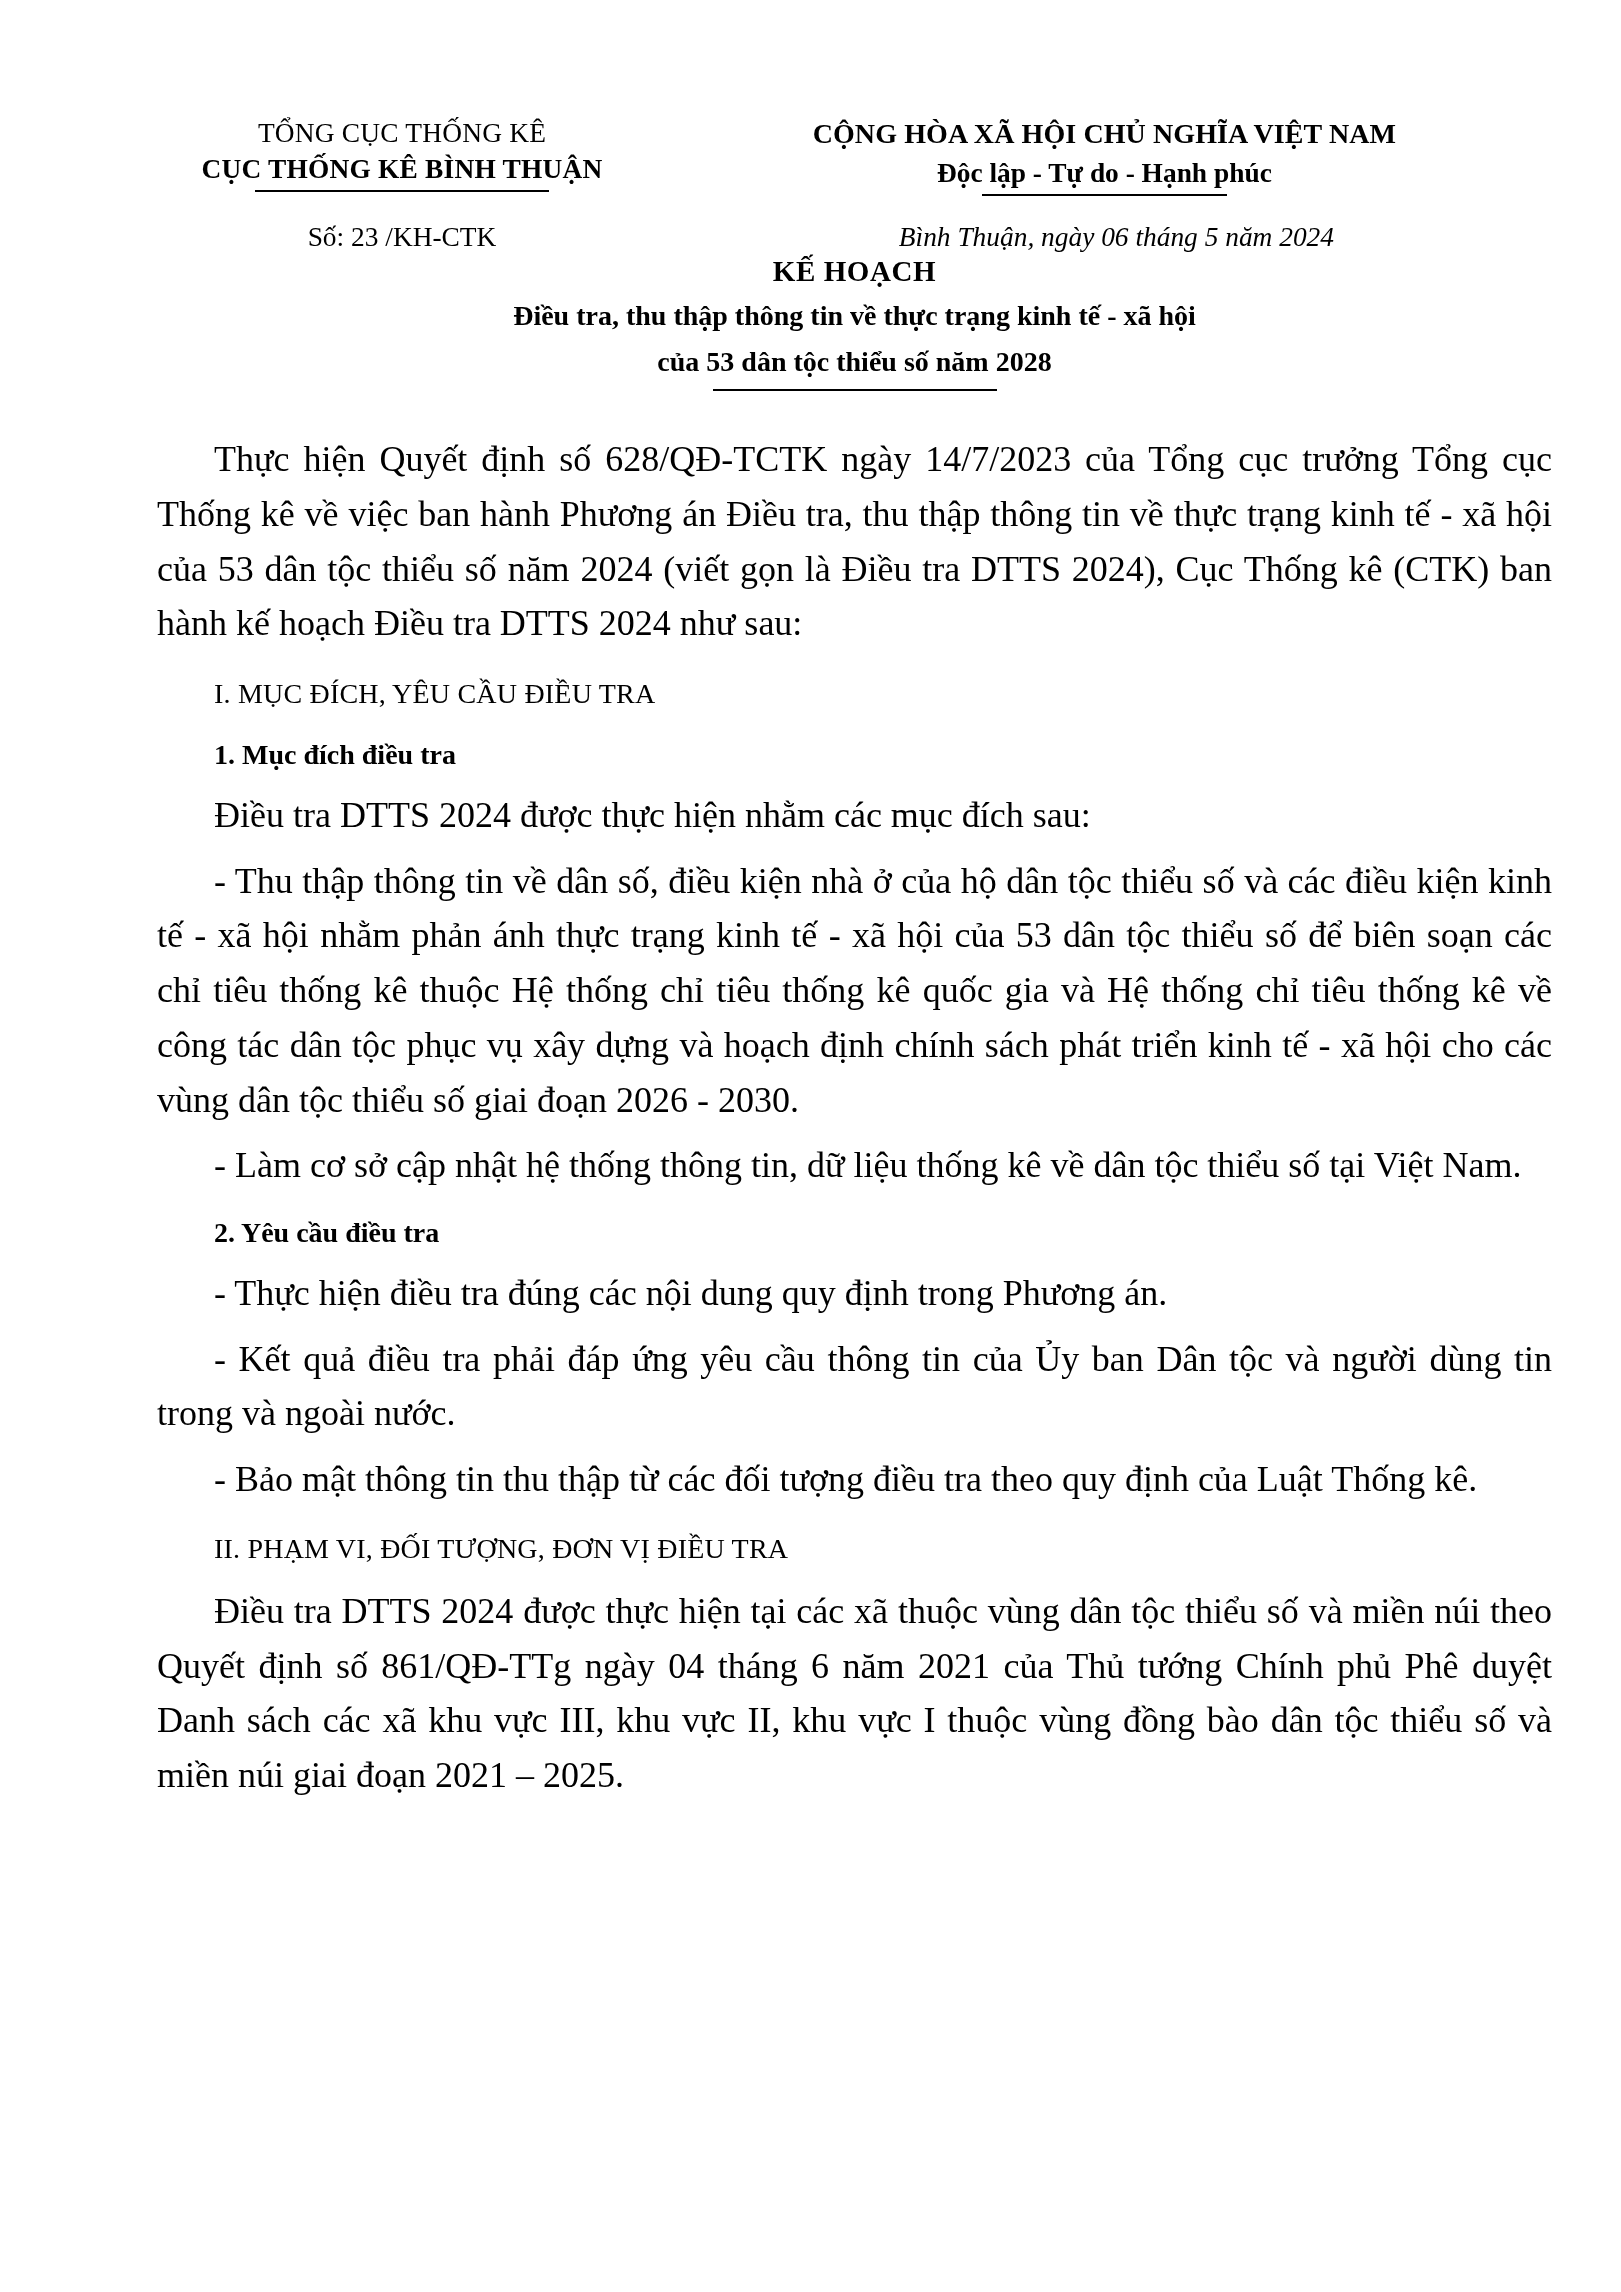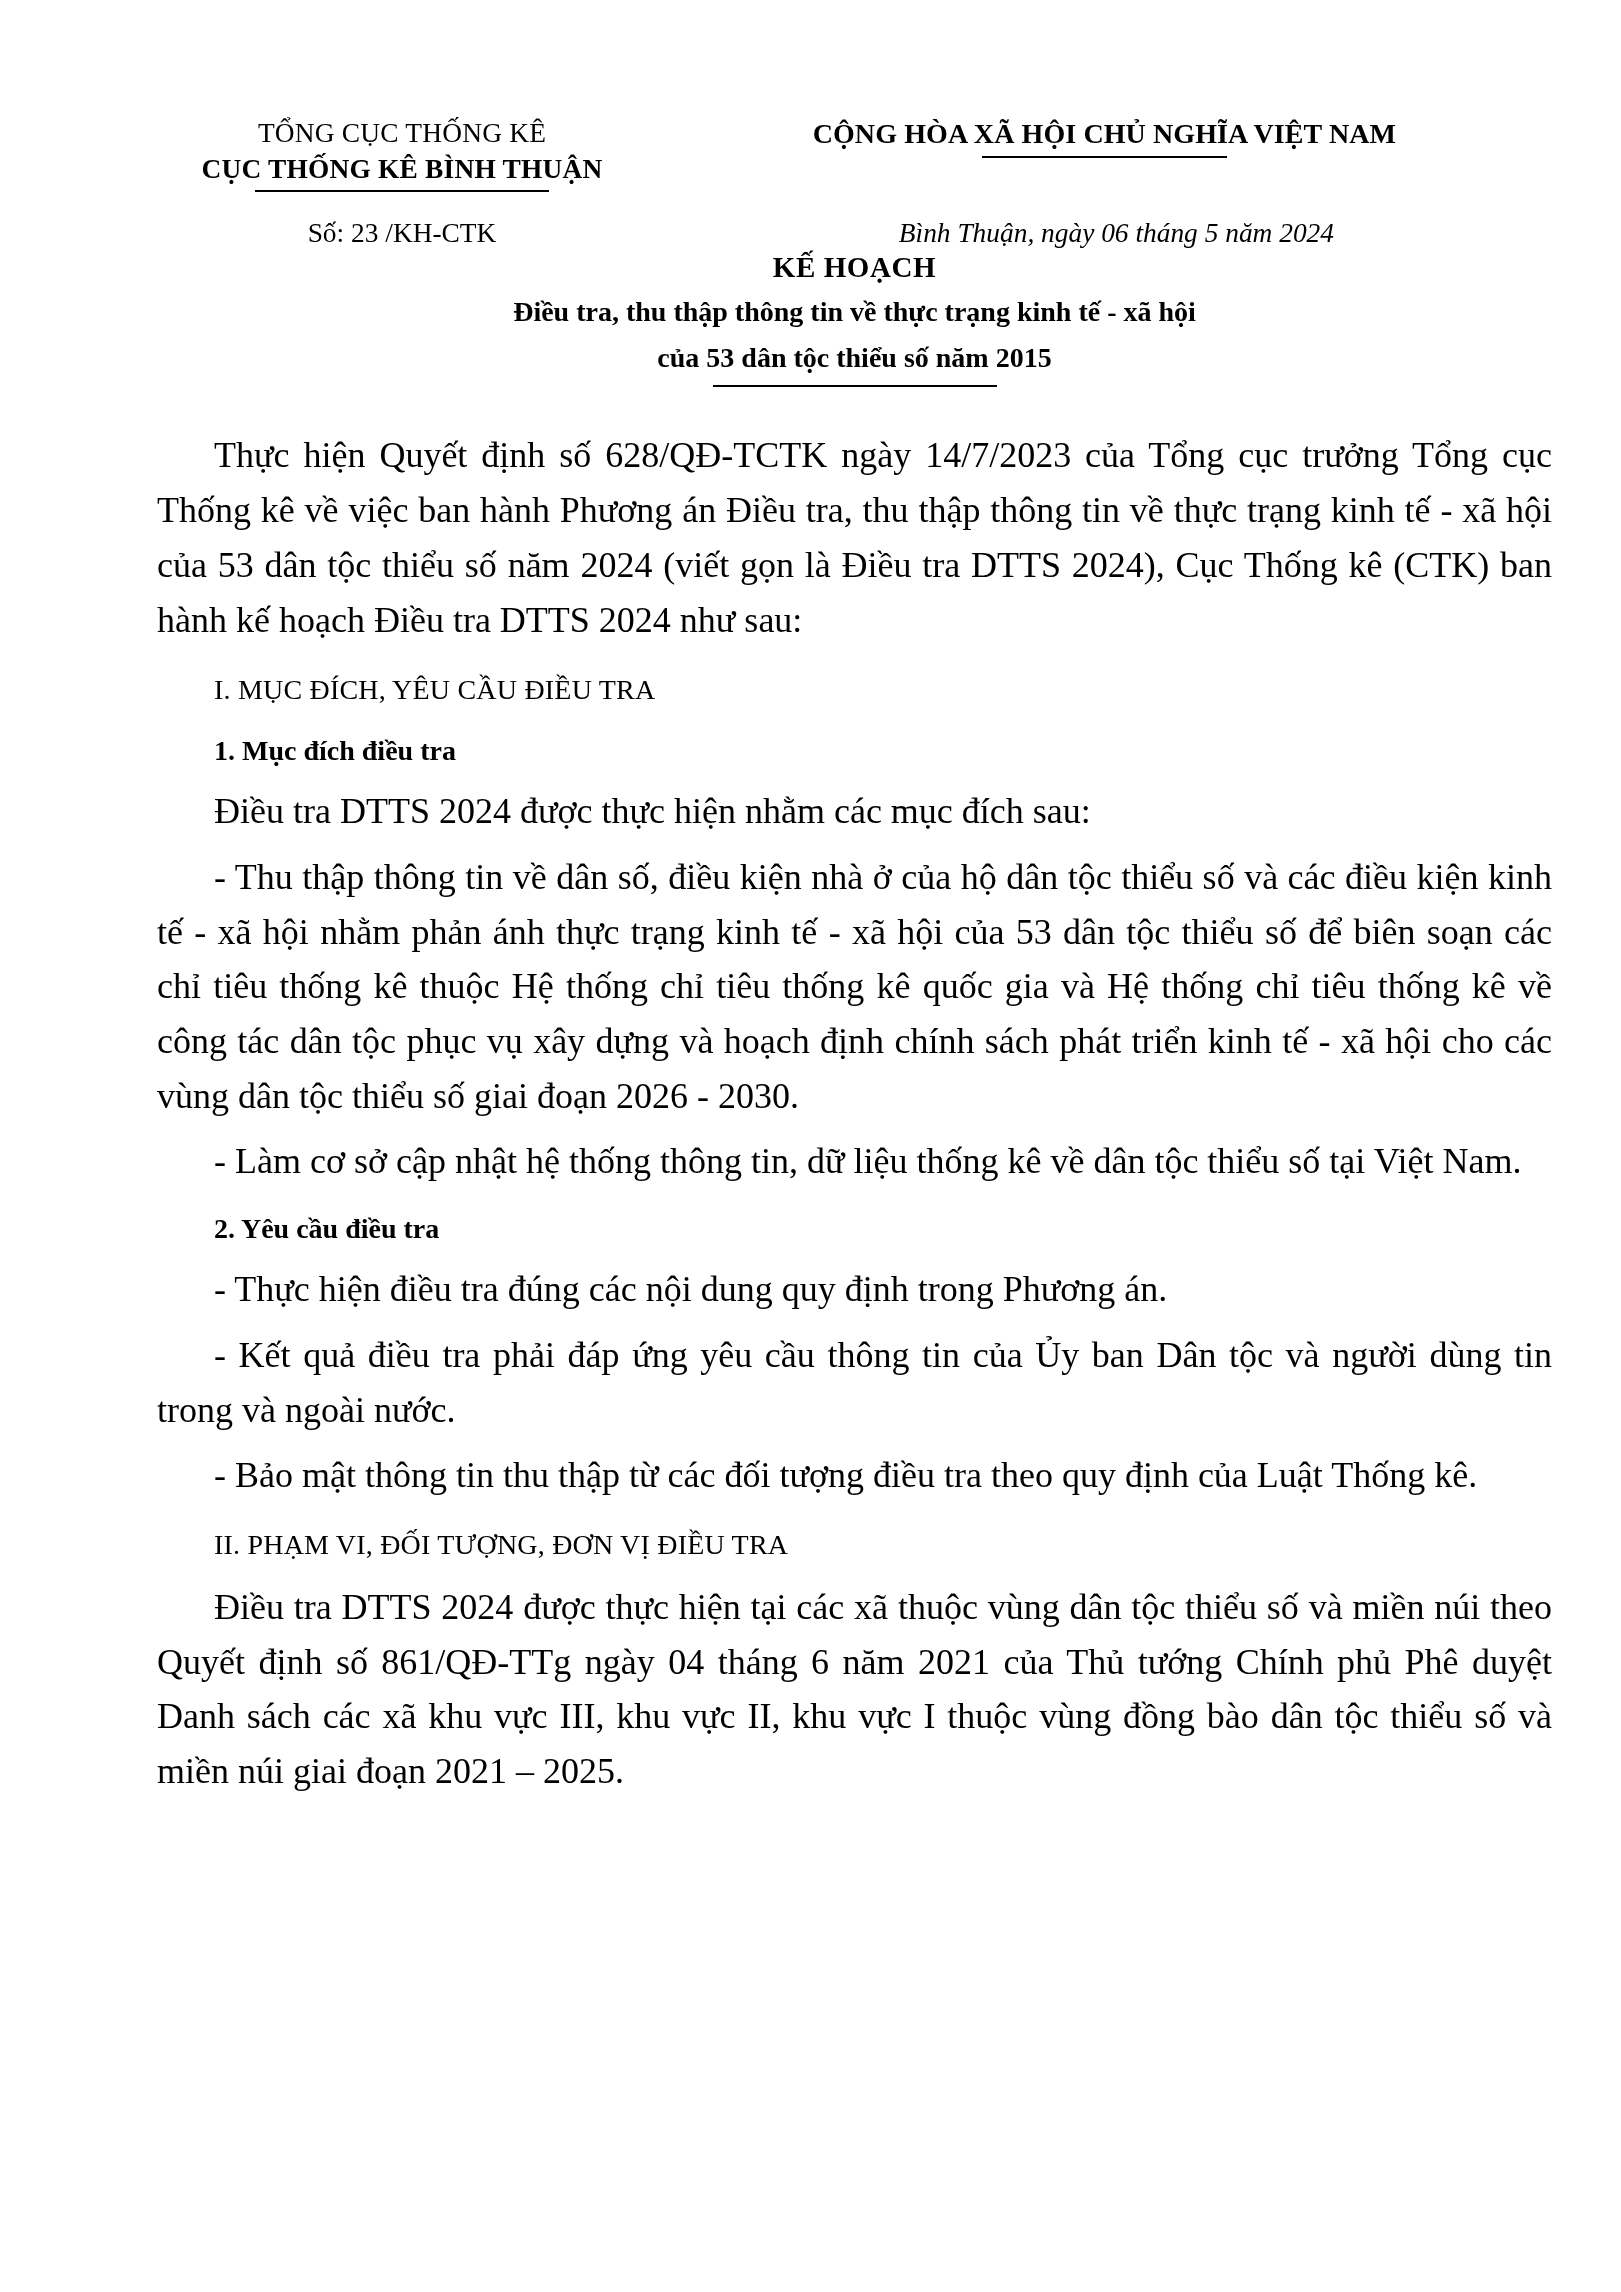--- a/index.html
+++ b/index.html
@@ -146,33 +146,34 @@
 <div class="page">
 
   <div class="doc-header">
     <div class="header-left">
       <div class="org-line">TỔNG CỤC THỐNG KÊ</div>
       <div class="org-line bold">CỤC THỐNG KÊ BÌNH THUẬN</div>
       <div class="underline-center w300"></div>
     </div>
     <div class="header-right">
       <div class="nation-line">CỘNG HÒA XÃ HỘI CHỦ NGHĨA VIỆT NAM</div>
+      <div class="motto-line">Độc lập - Tự do - Hạnh phúc</div>
       <div class="underline-center w250"></div>
     </div>
   </div>
 
   <div class="header-second-row">
     <div class="doc-number">Số:  23  /KH-CTK</div>
     <div class="place-date">Bình Thuận, ngày 06 tháng 5 năm 2024</div>
   </div>
 
   <div class="title-block">
     <div class="title-main">KẾ HOẠCH</div>
     <div class="title-sub">Điều tra, thu thập thông tin về thực trạng kinh tế - xã hội</div>
-    <div class="title-sub">của 53 dân tộc thiểu số năm 2015</div>
+    <div class="title-sub">của 53 dân tộc thiểu số năm 2028</div>
     <div class="title-underline"></div>
   </div>
 
   <div class="body-block">
 
     <p class="para">Thực hiện Quyết định số 628/QĐ-TCTK ngày 14/7/2023 của Tổng cục trưởng Tổng cục Thống kê về việc ban hành Phương án Điều tra, thu thập thông tin về thực trạng kinh tế - xã hội của 53 dân tộc thiểu số năm 2024 (viết gọn là Điều tra DTTS 2024), Cục Thống kê (CTK) ban hành kế hoạch Điều tra DTTS 2024 như sau:</p>
 
     <p class="heading1">I. MỤC ĐÍCH, YÊU CẦU ĐIỀU TRA</p>
 
     <p class="heading2">1. Mục đích điều tra</p>

